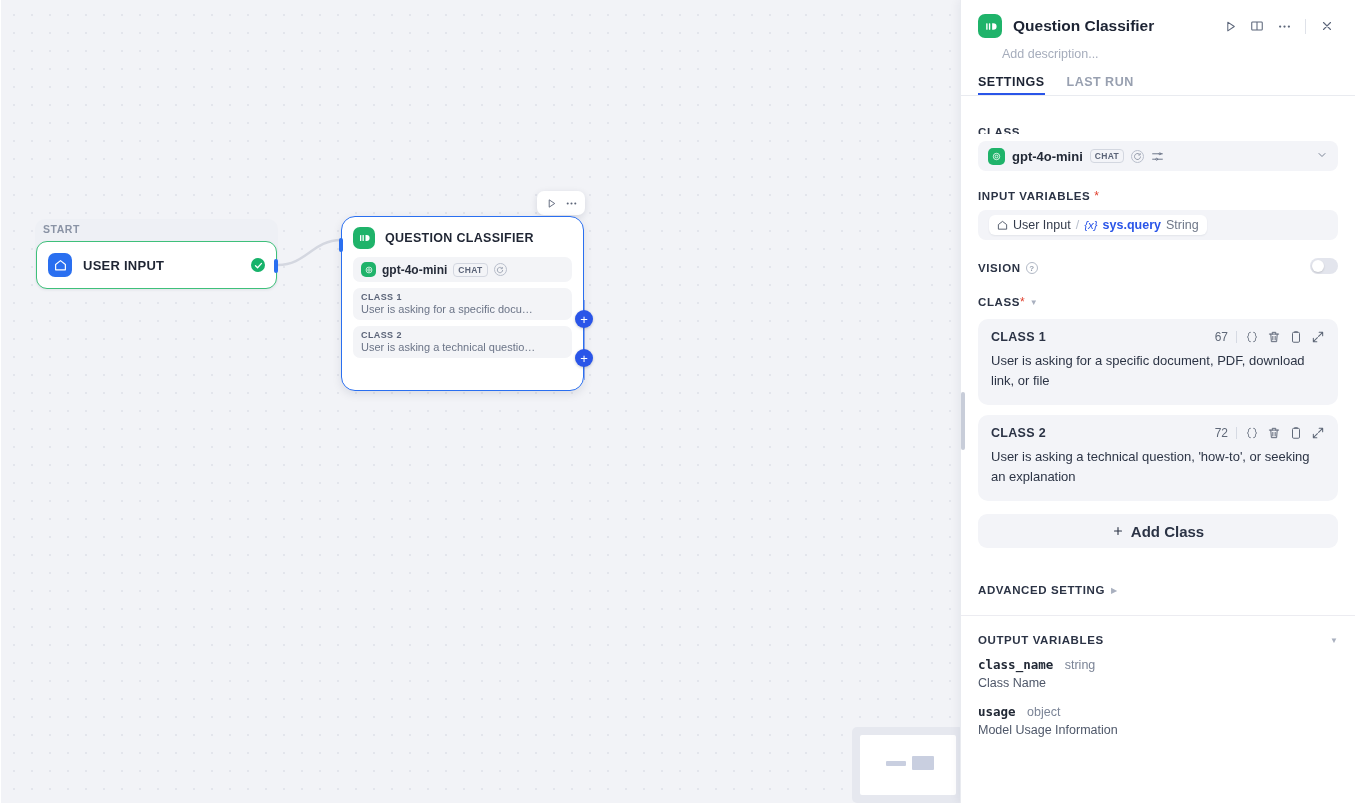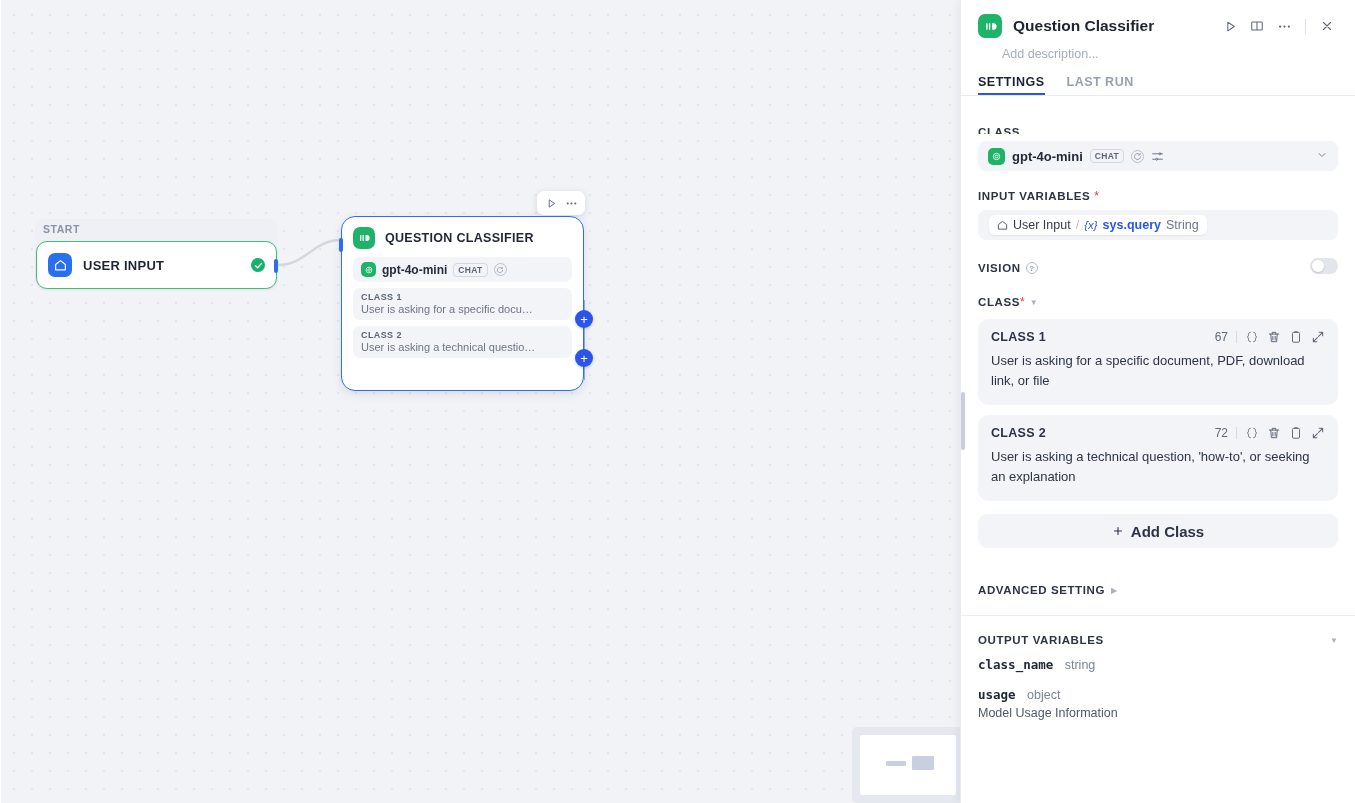--- a/index.html
+++ b/index.html
@@ -551,20 +551,21 @@
       <div class="hr"></div>
 
       <div class="out-row">
         <span class="sec-label">OUTPUT VARIABLES</span>
         <span class="tri">▼</span>
       </div>
 
       <div class="out-item">
         <span class="out-name">class_name</span>
         <span class="out-type">string</span>
+        <div class="out-desc">Class Name</div>
       </div>
 
       <div class="out-item" style="margin-top:12px;">
         <span class="out-name">usage</span>
         <span class="out-type">object</span>
         <div class="out-desc">Model Usage Information</div>
       </div>
 
     </div>
   </div>

